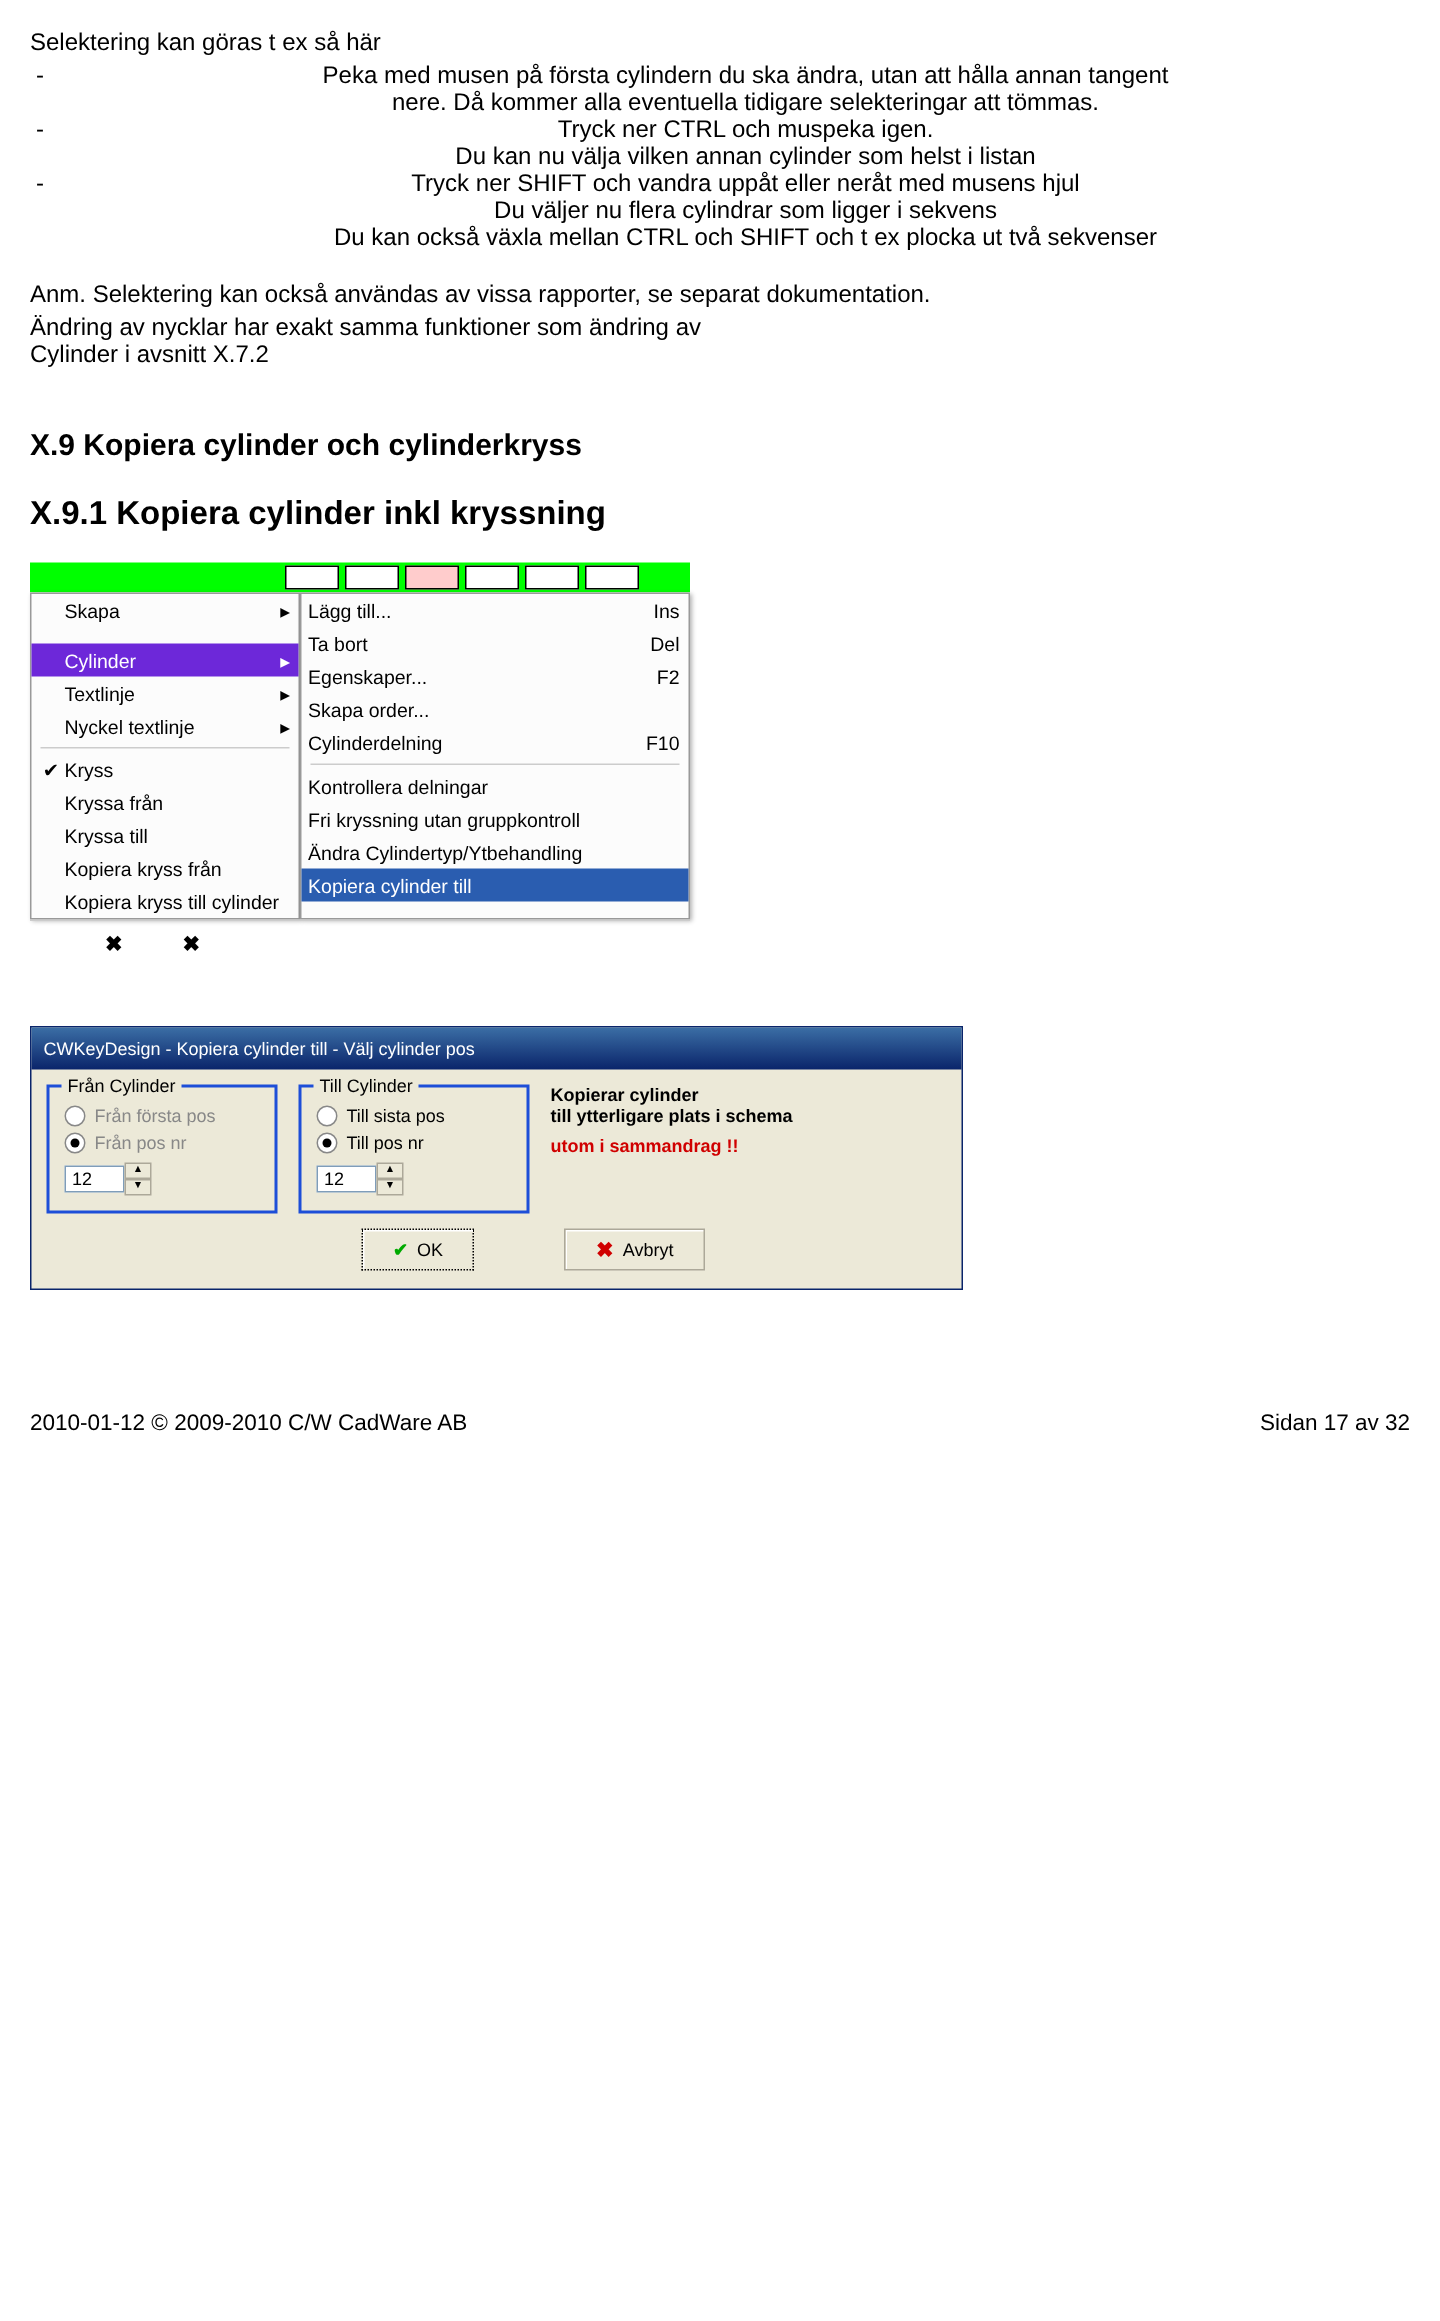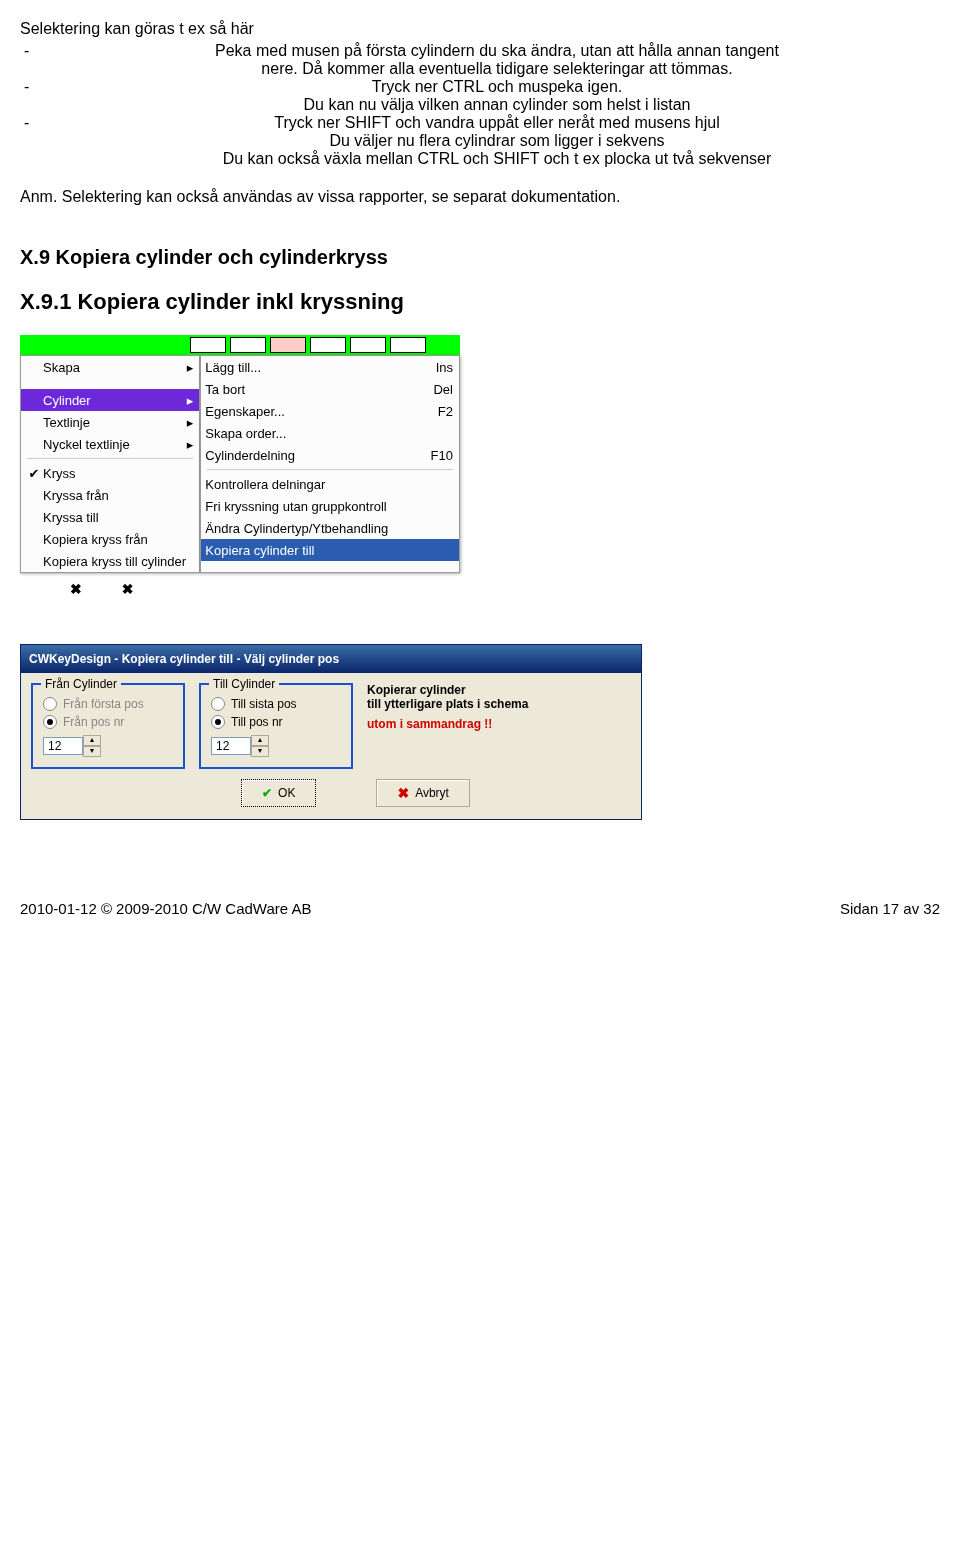--- a/index.html
+++ b/index.html
@@ -74,21 +74,21 @@
     width: 620px;
     border: 1px solid #0a246a;
     font-family: Tahoma, Arial, sans-serif;
     font-size: 12px;
     background: #ece9d8;
   }
   .dialog-title {
     background: linear-gradient(#3b6ea5, #0a246a);
     color: #fff;
     padding: 4px 8px;
-    font-weight: bold;
+    font-weight: normal;
     height: 20px;
     display: flex;
     align-items: center;
   }
   .dialog-body {
     display: flex;
     padding: 10px;
     gap: 14px;
   }
   .group {
@@ -167,20 +167,24 @@
       <div class="bullet-text">
         <span>Tryck ner SHIFT och vandra uppåt eller neråt med musens hjul</span><br>
         <span>Du väljer nu flera cylindrar som ligger i sekvens</span><br>
         <span>Du kan också växla mellan CTRL och SHIFT och t ex plocka ut två sekvenser</span>
       </div>
     </div>
   </div>
 
   <p class="para" style="margin-top:10px">Anm. Selektering kan också användas av vissa rapporter, se separat dokumentation.</p>
 
+  <p class="para">
+    <span>Ändring av nycklar har exakt samma funktioner som ändring av</span><br>
+    <span>Cylinder i avsnitt X.7.2</span>
+  </p>
 
   <div class="h3" style="margin-top:40px">X.9 Kopiera cylinder och cylinderkryss</div>
   <div class="h2">X.9.1 Kopiera cylinder inkl kryssning</div>
 </div>
 
 <div class="menu-screenshot">
   <div class="green-strip">
     <div class="green-box"></div>
     <div class="green-box"></div>
     <div class="pink-box"></div>

